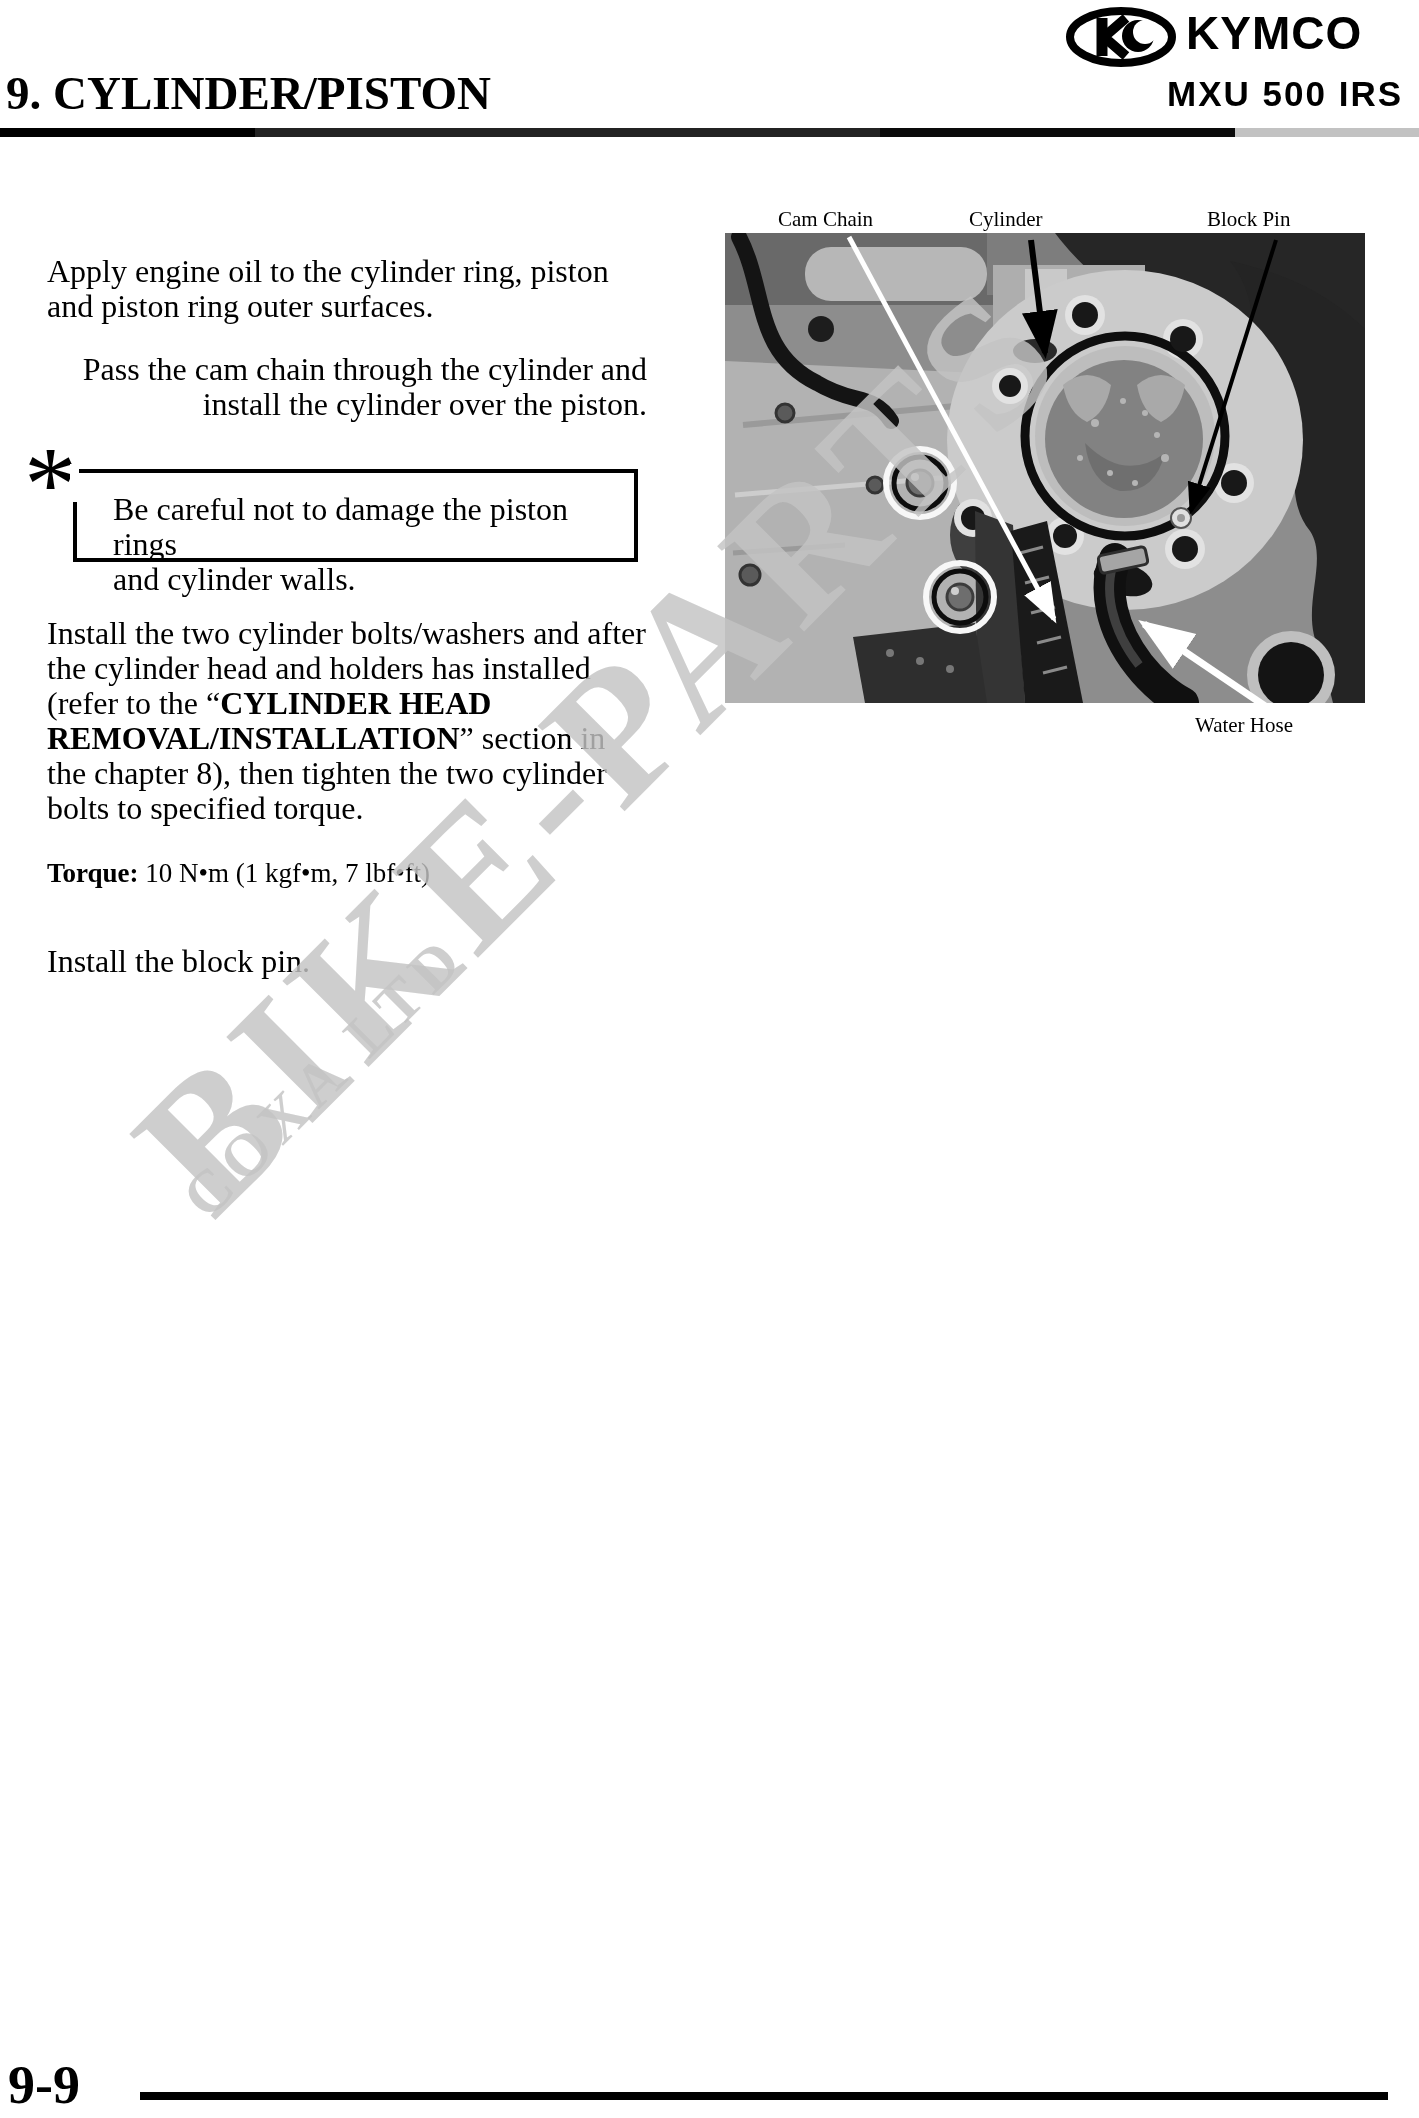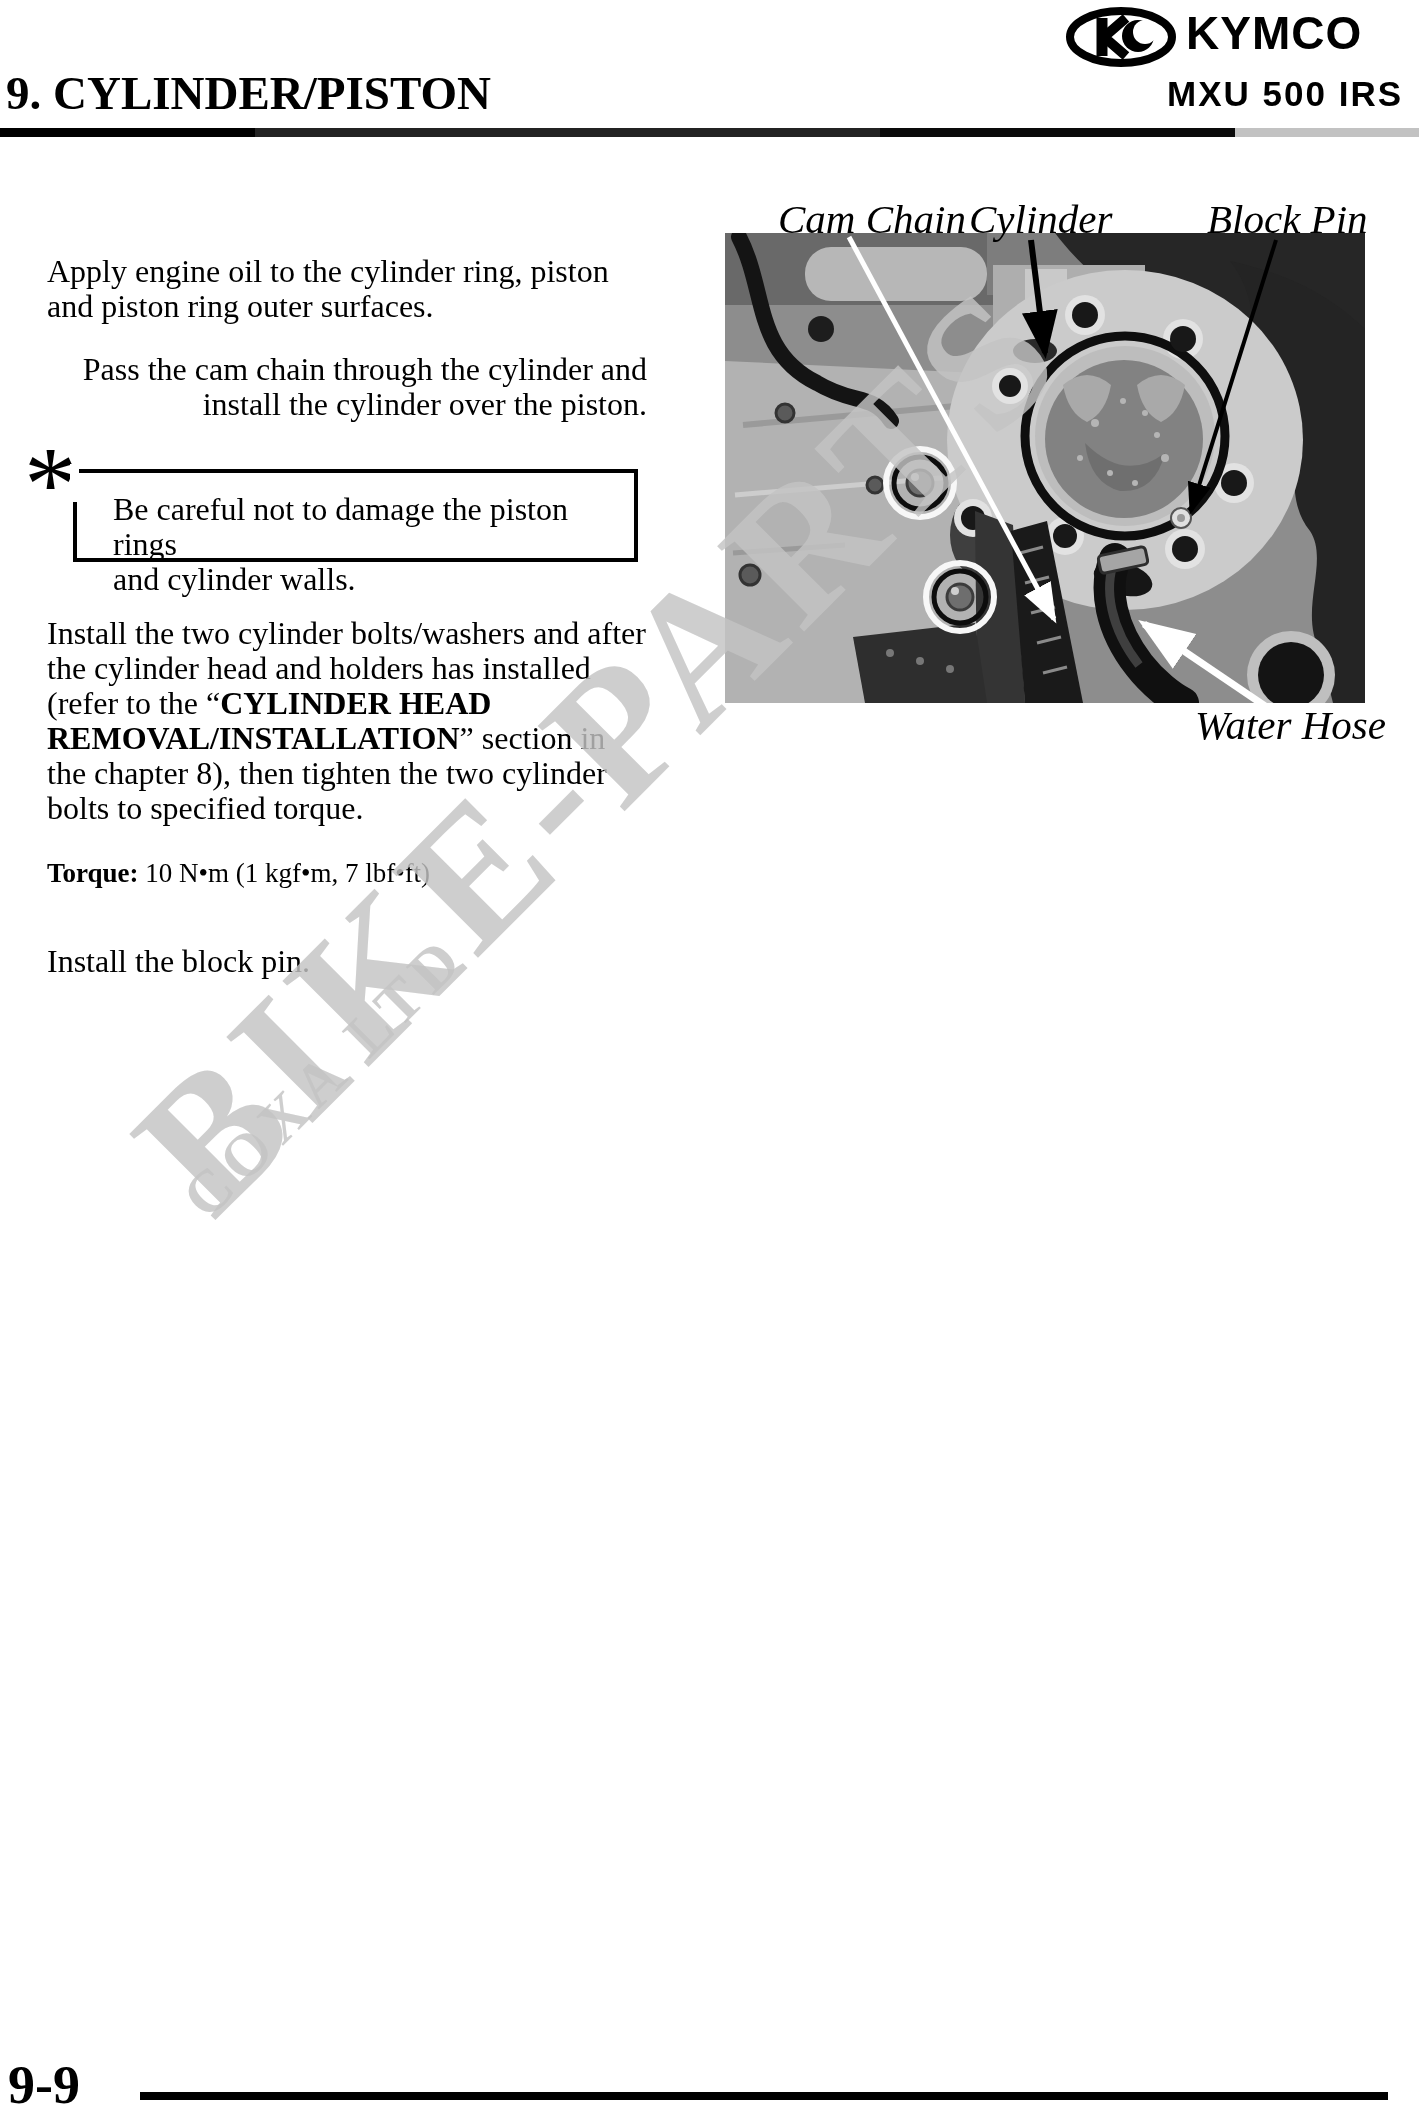--- a/index.html
+++ b/index.html
@@ -54,21 +54,21 @@
   .caution-border-gap{
     position:absolute;left:70px;top:464px;width:9px;height:38px;background:#fff;
   }
   .caution-text{
     position:absolute;left:36px;top:19px;width:500px;
     font-size:32px;line-height:35px;white-space:pre-line;
   }
   
   .figure{position:absolute;left:720px;top:195px;width:699px;height:575px;}
   .fig-label{
-    position:absolute;font-size:41px;line-height:32px;white-space:nowrap;z-index:6;font-style:italic;
+    position:absolute;font-size:21px;line-height:32px;white-space:nowrap;z-index:6;
   }
   .lbl-cam{left:58px;top:8px;}
   .lbl-cyl{left:249px;top:8px;}
   .lbl-block{left:487px;top:8px;}
   .lbl-hose{left:475px;top:514px;}
   .photo{position:absolute;left:5px;top:38px;width:640px;height:470px;z-index:1;}
   .overlay{position:absolute;left:0;top:0;width:699px;height:575px;z-index:6;pointer-events:none;}
   
   .watermark{
     position:absolute;color:#c4c4c4;opacity:0.82;z-index:5;

